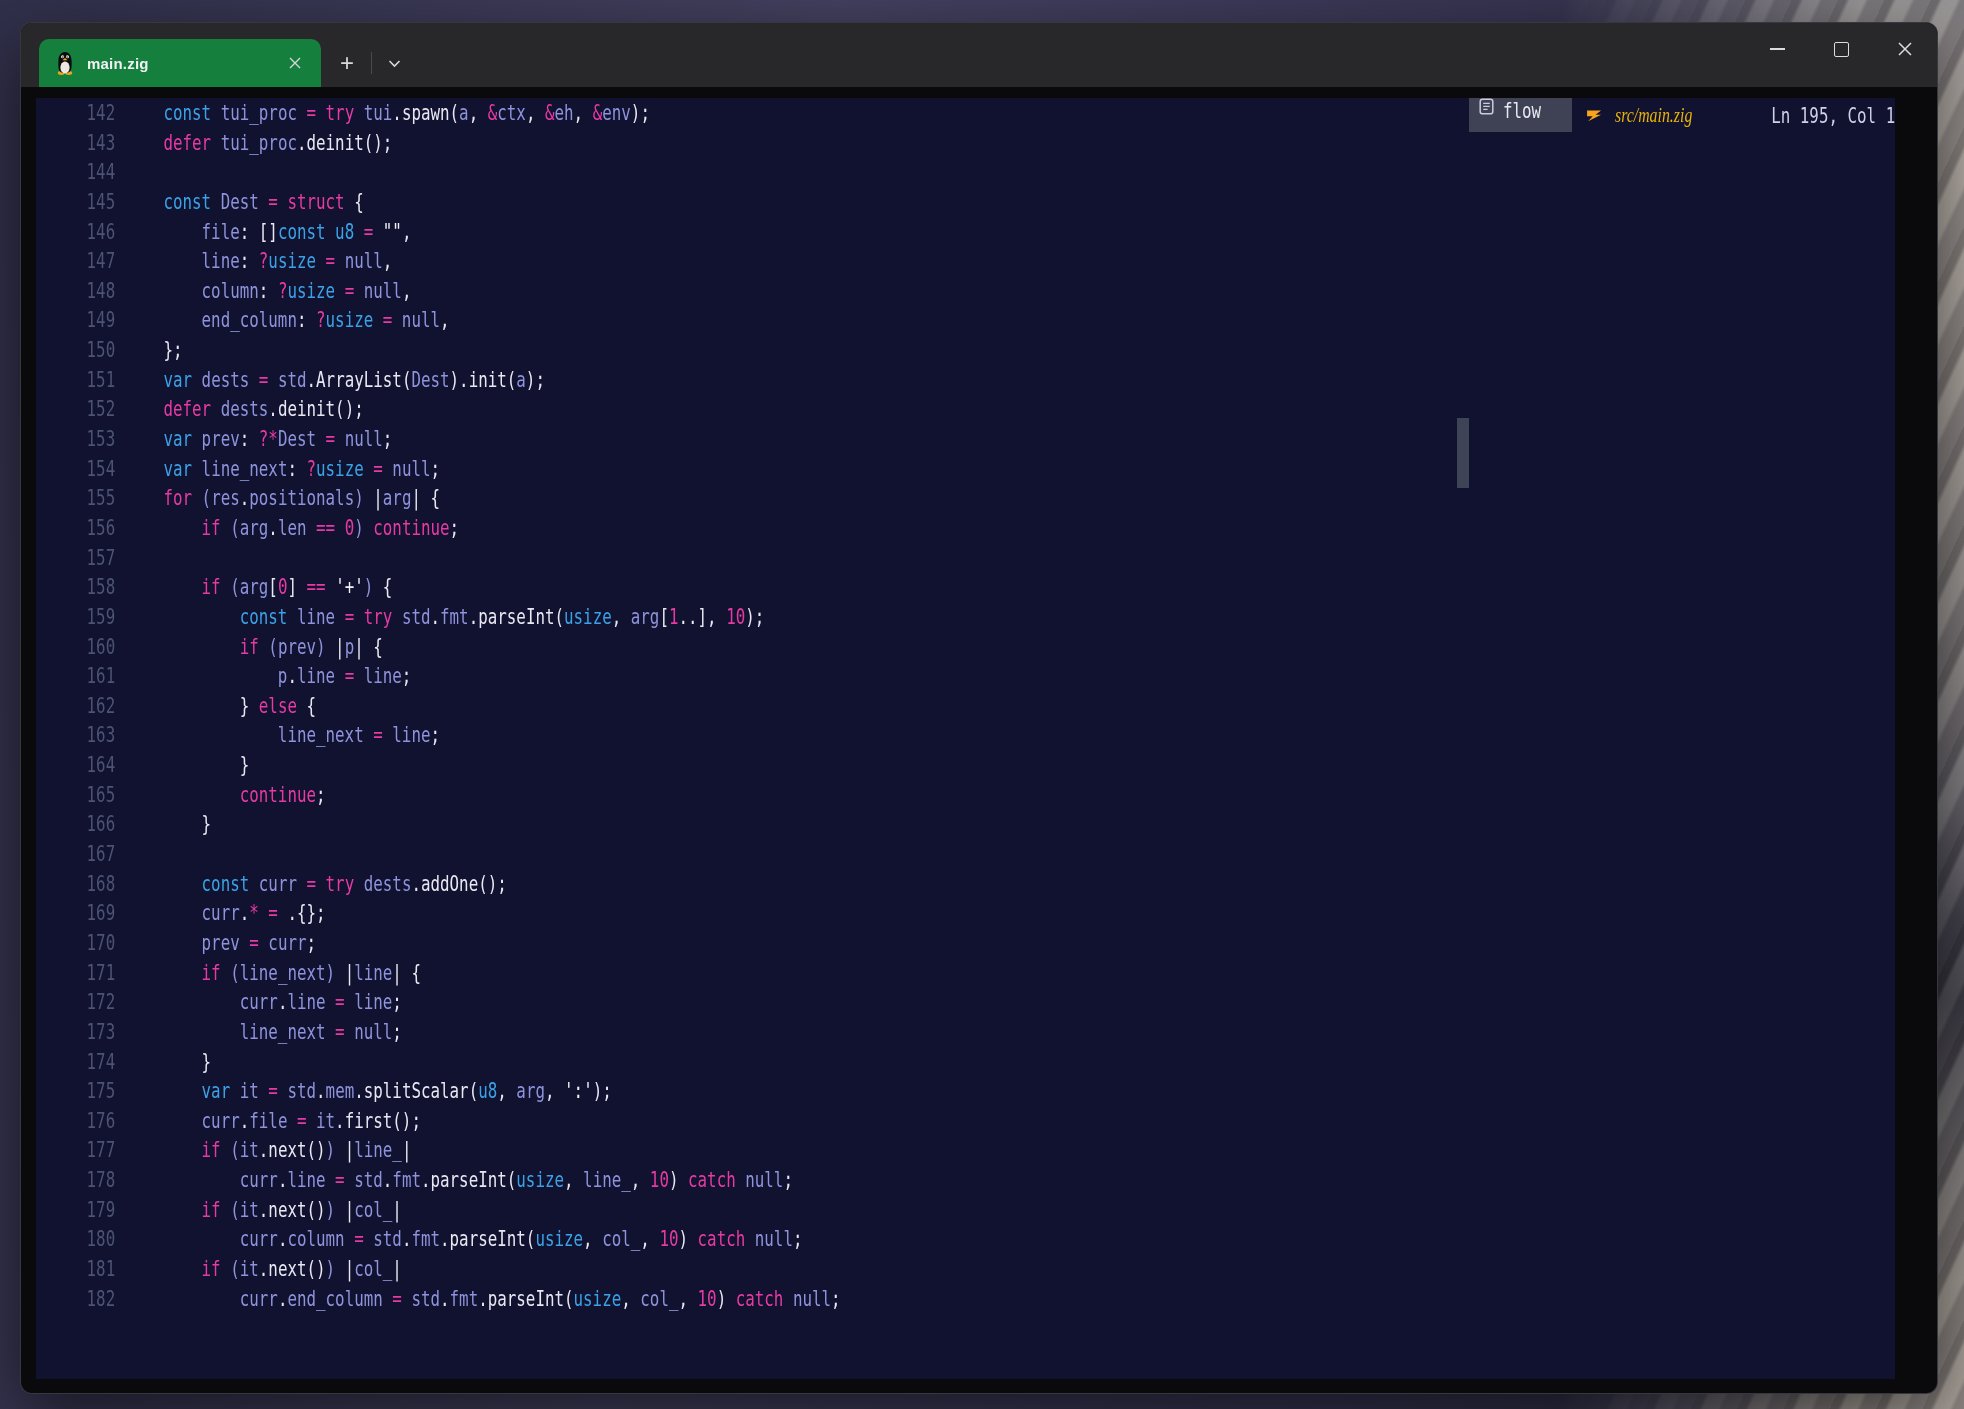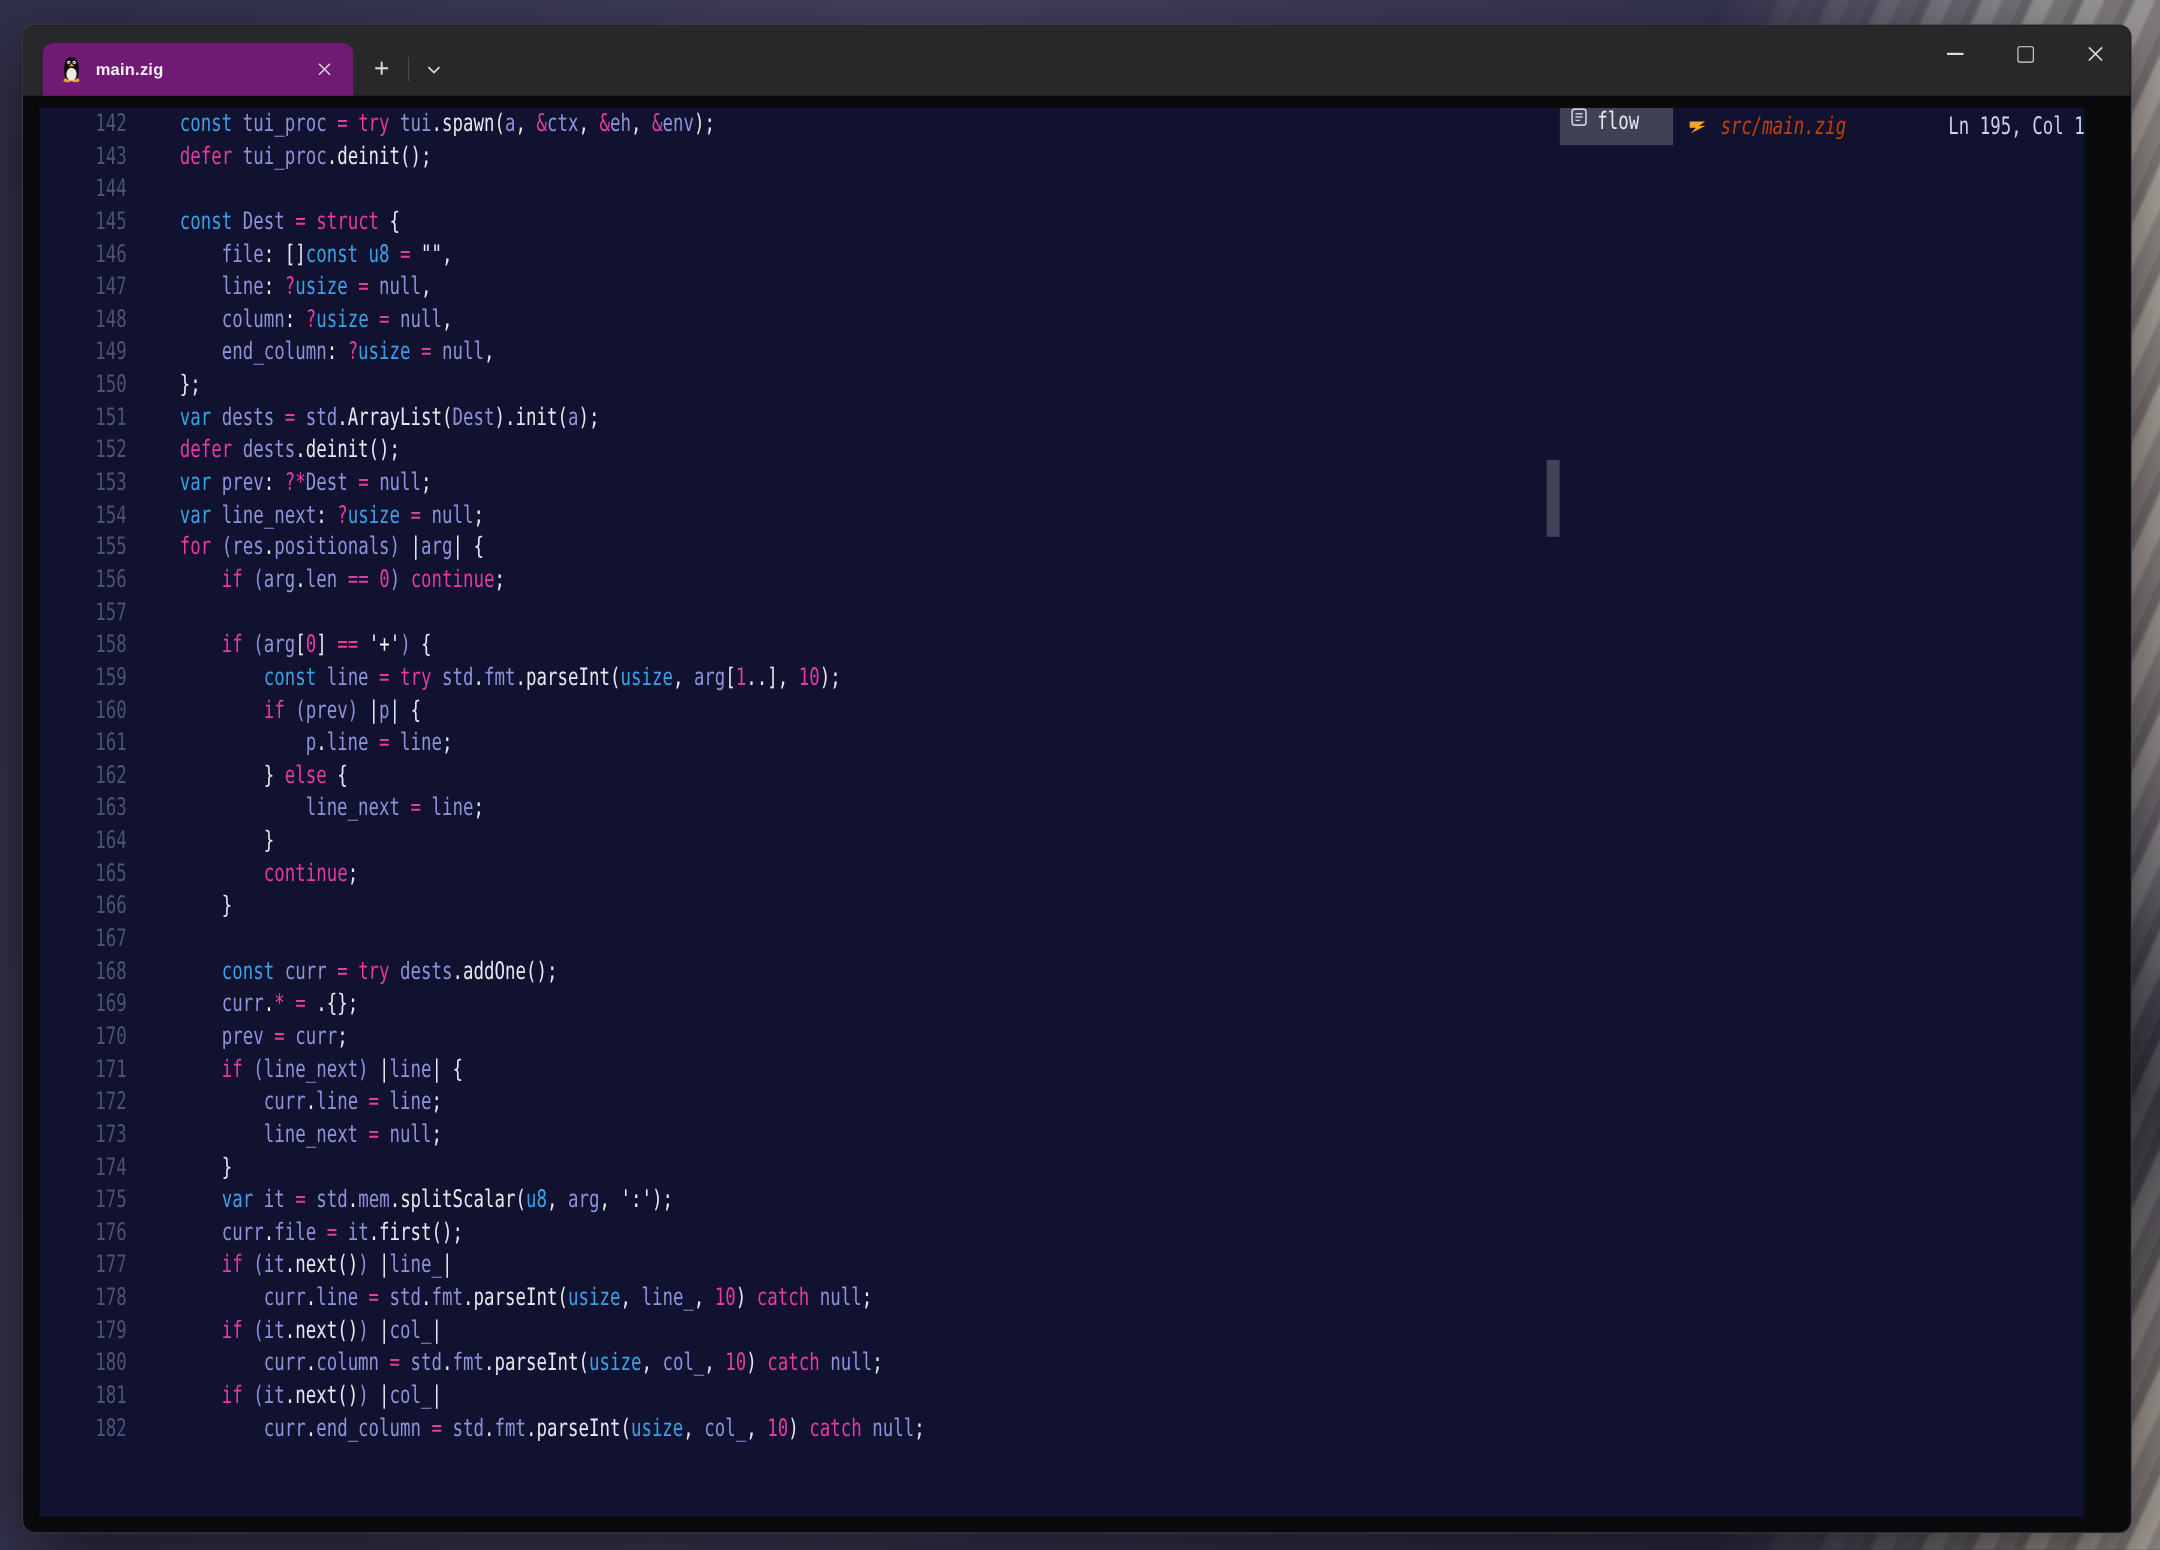--- a/index.html
+++ b/index.html
@@ -12,21 +12,21 @@
       repeating-linear-gradient(115deg,rgba(25,22,30,.28) 0 7px,rgba(210,205,198,.14) 11px 24px,rgba(55,50,62,.22) 28px 42px),
       linear-gradient(180deg,#8f8c8e 0%,#b4aca4 10%,#a8a09a 26%,#928d8b 44%,#747077 57%,#484752 65%,#3d3c46 71%,#6f6b6e 80%,#9c958e 91%,#a9a199 100%);
     -webkit-mask-image:linear-gradient(90deg,transparent 0,#000 300px);
     mask-image:linear-gradient(90deg,transparent 0,#000 300px);}
   
   .window{position:absolute;left:20px;top:22px;width:1918px;height:1372px;
     background:#0a0a0c;border-radius:12px;border:1px solid rgba(140,140,160,.35);
     box-shadow:0 24px 70px rgba(0,0,0,.6);box-sizing:border-box;}
   .titlebar{position:absolute;left:0;top:0;right:0;height:64px;background:#28282a;
     border-radius:11px 11px 0 0;display:flex;align-items:flex-end;}
-  .tab{margin-left:18px;height:48px;width:282px;background:#701a75;
+  .tab{margin-left:18px;height:48px;width:282px;background:#15803d;
     border-radius:10px 10px 0 0;display:flex;align-items:center;padding:0 12px 0 16px;box-sizing:border-box;}
   .tab-title{margin-left:12px;color:#f1f1f3;font-size:15px;font-weight:700;letter-spacing:.2px;}
   .tab-close{margin-left:auto;width:28px;height:28px;display:flex;align-items:center;justify-content:center;border-radius:4px;cursor:default;}
   .bar-btn{height:48px;display:flex;align-items:center;justify-content:center;color:#d9d9dc;}
   .newtab{width:40px;font-size:24px;font-weight:300;margin-left:6px;}
   .vsep{width:1px;height:22px;background:#4a4a4e;margin:0 4px;align-self:center;transform:translateY(8px);}
   .chev{width:36px;}
   .win-controls{margin-left:auto;display:flex;height:64px;align-self:flex-start;}
   .wc{width:64px;height:52px;display:flex;align-items:center;justify-content:center;}
   .ic-min{width:15px;height:2px;background:#dcdcde;}
@@ -44,21 +44,21 @@
   .tk-v{color:var(--id,#8f93dc);} .tk-w{color:var(--fg,#e9e8f2);} .tk-s{color:var(--str,#f2f0f6);}
   .scroll-thumb{position:absolute;right:0;top:320px;width:12px;height:70px;background:#3f4356;}
   
   .statusbar{height:34px;flex:none;display:flex;align-items:center;
     font-family:"DejaVu Sans Mono",monospace;font-size:22px;color:#c7cadf;}
   .chip{height:34px;display:flex;gap:9px;padding:0 16px 0 10px;
     background:var(--chip,#3f4254);color:#e8e9f0;}
   .sqz{display:inline-block;transform:scaleX(.72);transform-origin:0 50%;white-space:pre;}
   .sqz-r{display:inline-block;transform:scaleX(.72);transform-origin:100% 50%;white-space:pre;}
   .zig{margin-left:14px;display:flex;align-items:center;}
-  .path{margin-left:12px;font-style:italic;color:#c2410c;}
+  .path{margin-left:12px;font-style:italic;color:#eab308;font-family:Liberation Serif, serif;}
   .cursorpos{margin-left:auto;padding-right:0;color:#ced2e6;}
   svg{display:block;}
 </style>
 </head>
 <body>
 
 <div class="wp">
   <div class="wp-right"></div>
 </div>
 

